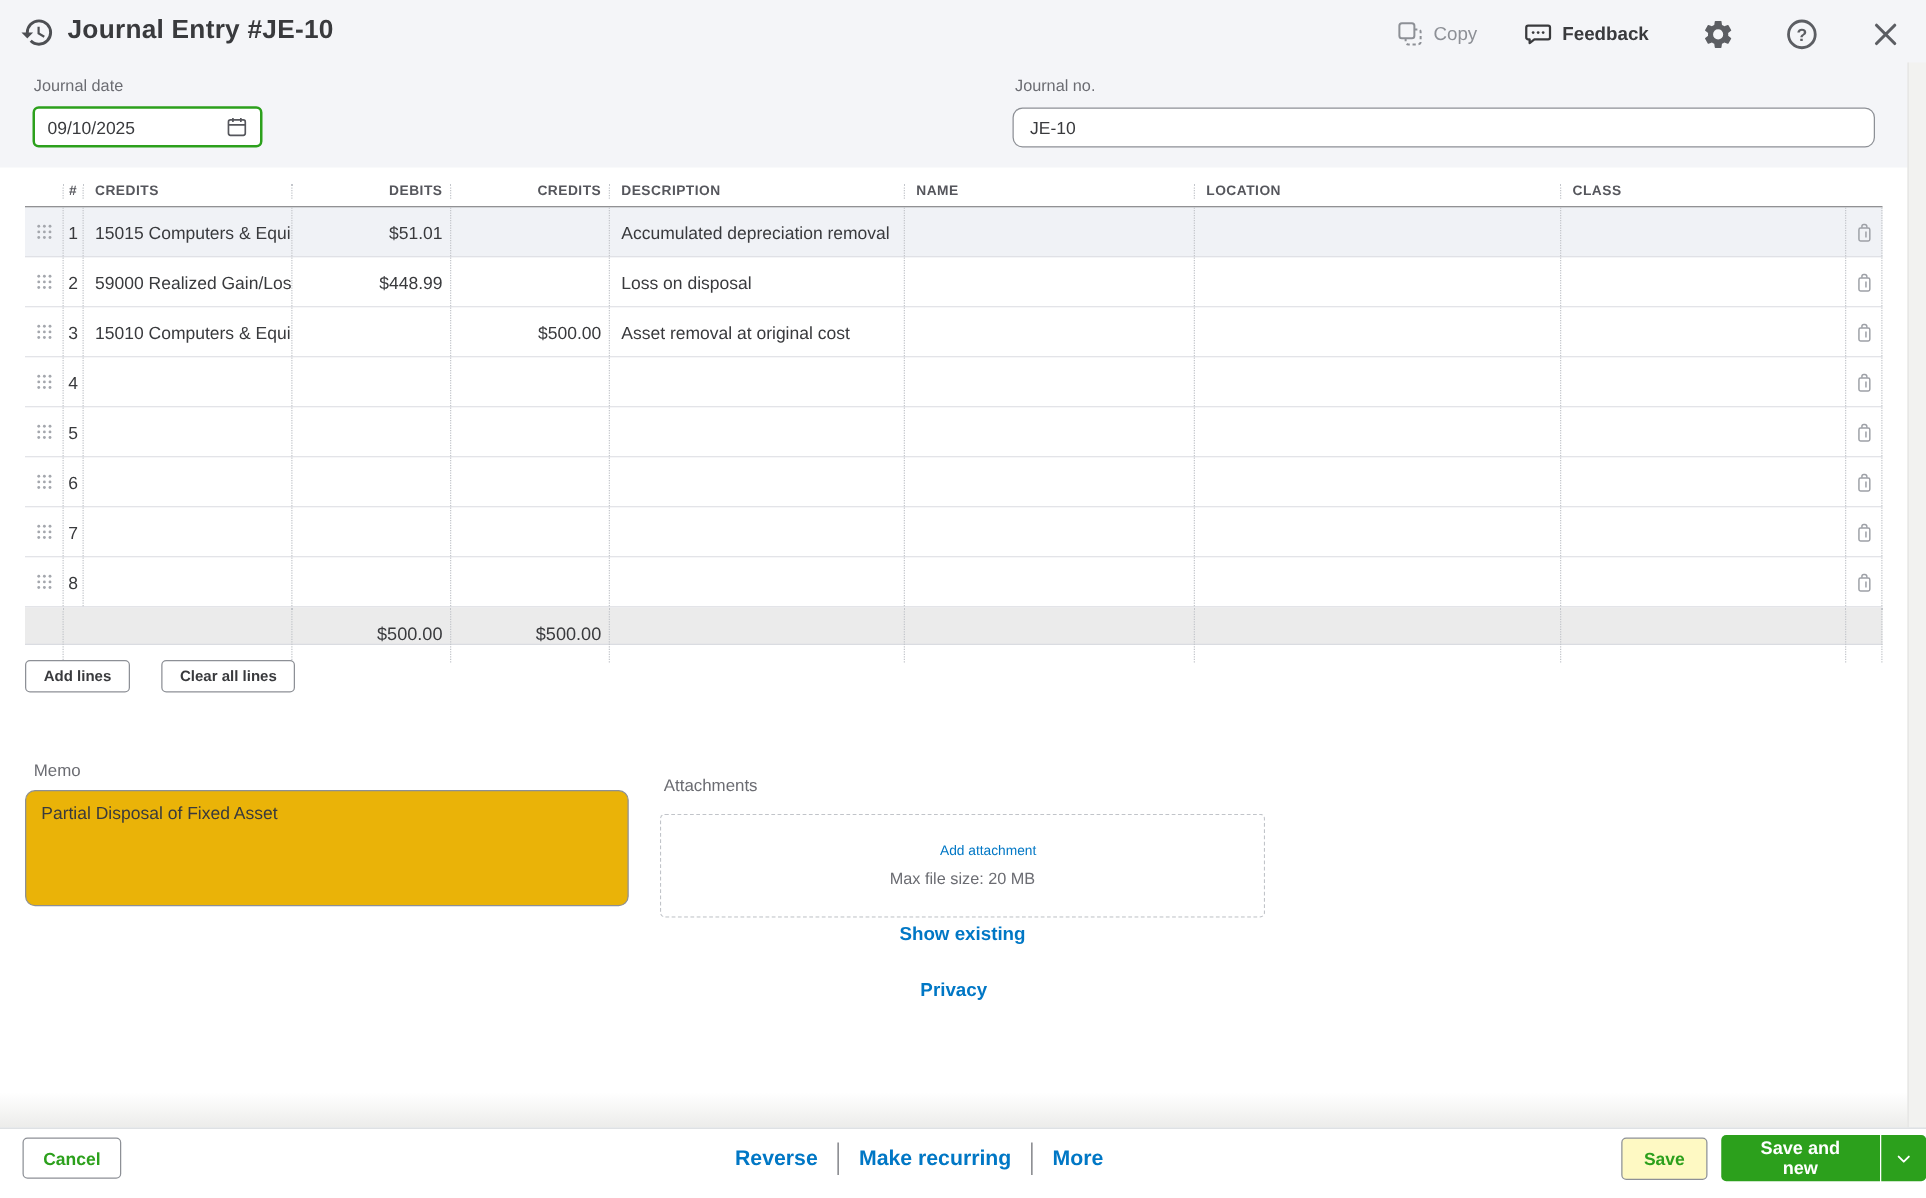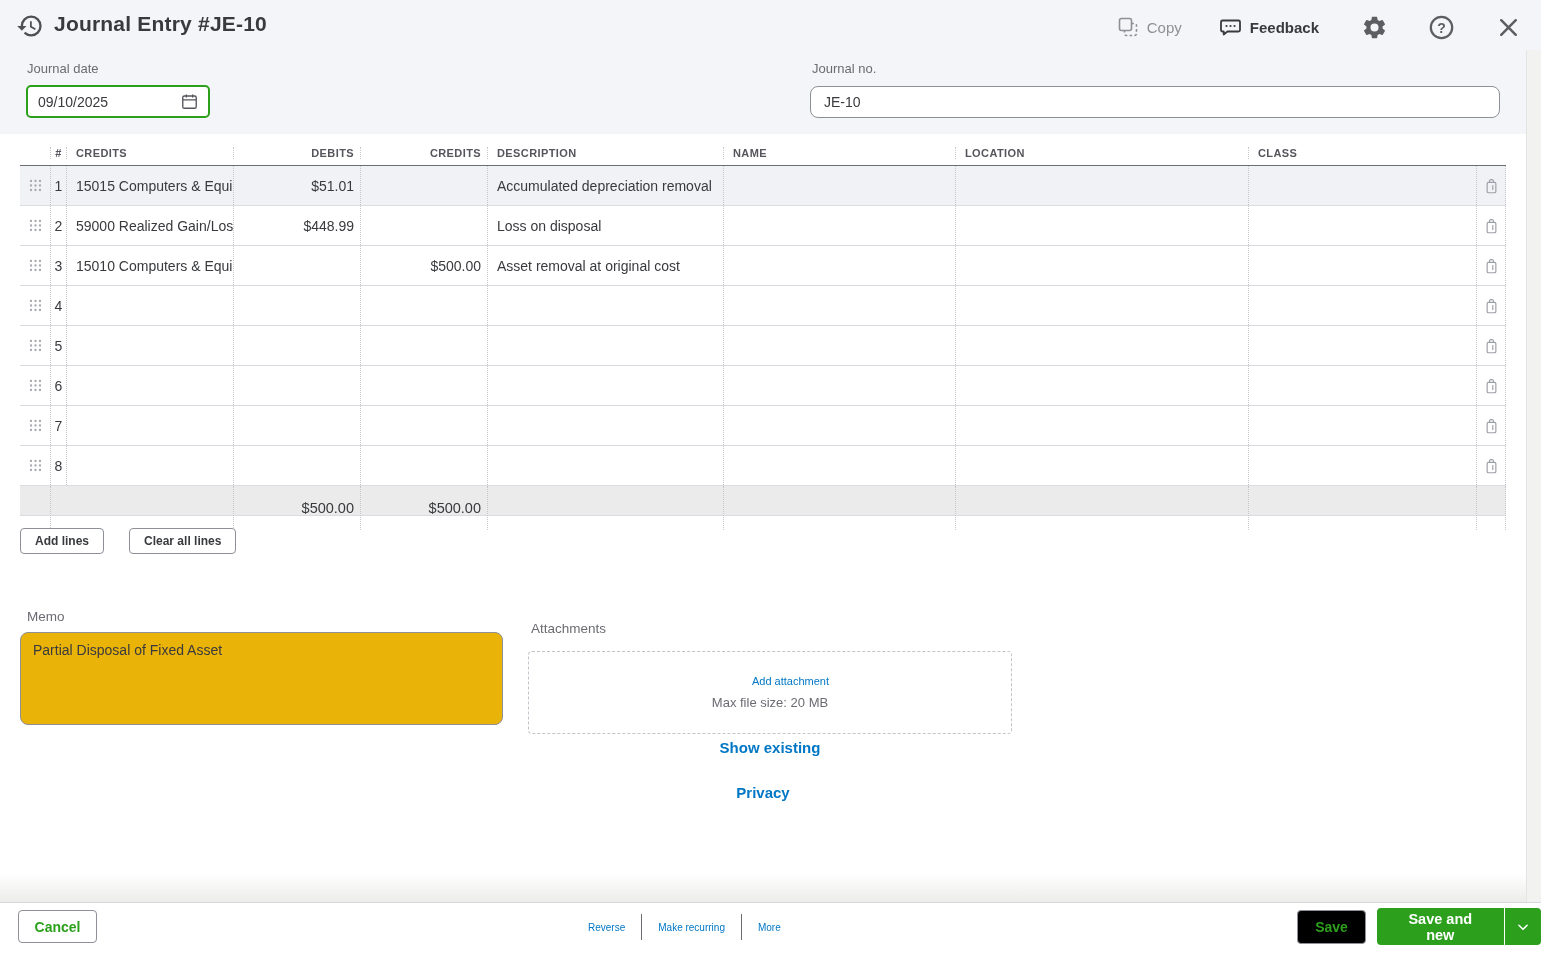--- a/index.html
+++ b/index.html
@@ -73,23 +73,23 @@
   .att-show { position:absolute; left:528px; top:739px; width:484px; text-align:center; font-size:15px; font-weight:bold; color:#0077c5; cursor:pointer; }
   .att-privacy { position:absolute; left:528px; top:784px; width:470px; text-align:center; font-size:15px; font-weight:bold; color:#0077c5; cursor:pointer; }
 
   
   .fade-band { position:absolute; left:0; top:874px; width:1541px; height:28px;
     background:linear-gradient(to bottom, rgba(236,236,234,0), #ececea); }
   .footer { position:absolute; left:0; top:902px; width:1541px; height:56px; background:#fff; border-top:1px solid #d4d7dc; }
   .cancel-btn { position:absolute; left:18px; top:7px; width:79px; height:33px; background:#fff; border:1px solid #8d9096;
     border-radius:4px; color:#2ca01c; font-size:14px; font-weight:bold; cursor:pointer; font-family:"Liberation Sans", sans-serif; }
   .mid-links { position:absolute; left:588px; top:8px; height:32px; display:flex; align-items:center; }
-  .flink { color:#0077c5; font-size:10px; cursor:pointer; }
+  .flink { color:#0077c5; font-size:17px; cursor:pointer;font-weight:bold; }
   .vdiv { width:1px; height:26px; background:#6b6c72; margin:0 16px; }
-  .save-btn { position:absolute; left:1297px; top:7px; width:69px; height:34px; background:#000000; border:1px solid #8d9096;
+  .save-btn { position:absolute; left:1297px; top:7px; width:69px; height:34px; background:#fef9c3; border:1px solid #8d9096;
     border-radius:4px; color:#2ca01c; font-size:14px; font-weight:bold; cursor:pointer; font-family:"Liberation Sans", sans-serif; }
   .save-new-group { position:absolute; left:1377px; top:5px; height:37px; display:flex; }
   .save-new-main { background:#2ca01c; color:#fff; font-size:14.5px; font-weight:bold; border:none; border-radius:4px 0 0 4px;
     padding:0 16px; cursor:pointer; font-family:"Liberation Sans", sans-serif; }
   .save-new-sep { width:1px; background:rgba(255,255,255,.55); }
   .save-new-arrow { background:#2ca01c; border:none; border-radius:0 4px 4px 0; width:37px; display:flex;
     align-items:center; justify-content:center; cursor:pointer; }
 
   
   .right-strip { position:absolute; left:1526px; top:50px; width:15px; height:852px; background:#f2f2f0; border-left:1px solid #e4e4e2; }

